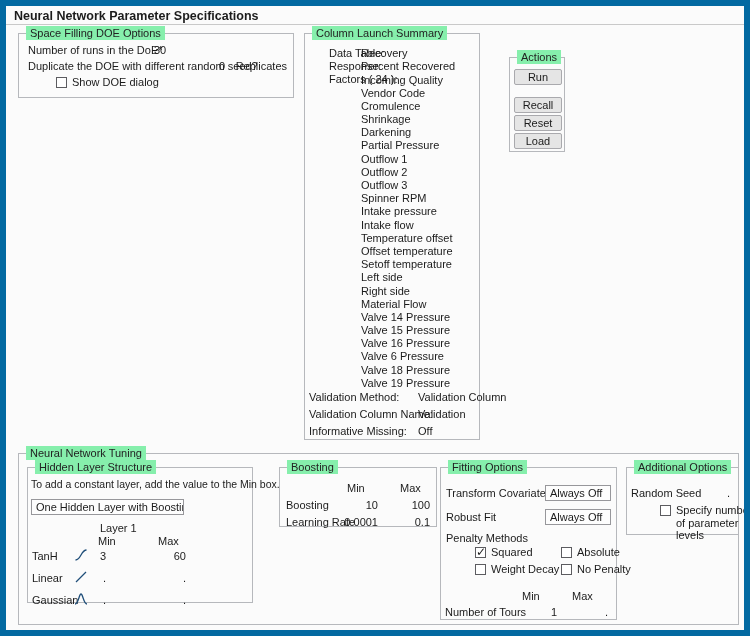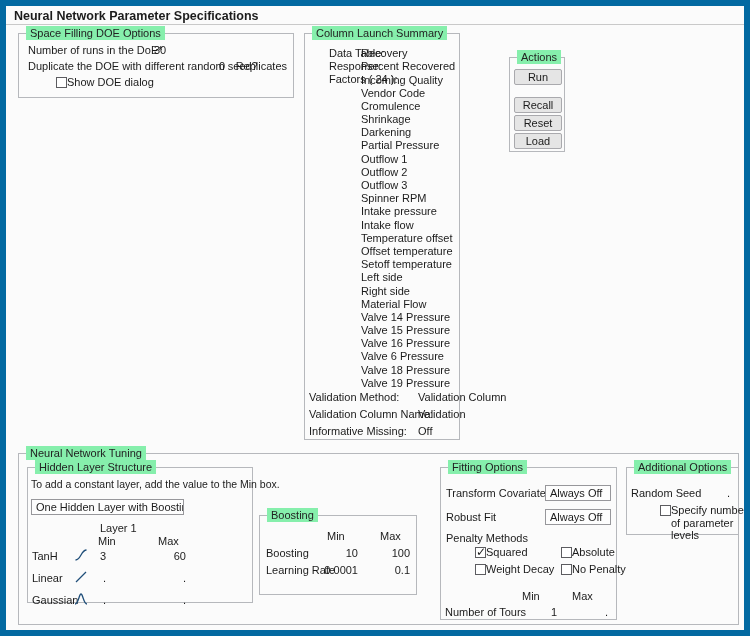--- a/index.html
+++ b/index.html
@@ -10,21 +10,21 @@
     font-family:"Liberation Sans",sans-serif;font-size:11px;color:#1b1b1b;
     overflow:hidden;
   }
   .t{position:absolute;white-space:nowrap;line-height:13px;}
   .titlebar{position:absolute;top:0;left:0;right:0;height:19px;border-bottom:1px solid #c9c9c9;background:#fbfbfb;}
   .title{position:absolute;top:3px;left:8px;font-size:12.5px;font-weight:bold;white-space:nowrap;}
   .gb{position:absolute;border:1px solid #b6b8bc;}
   .gb>.lg{position:absolute;top:-8px;left:7px;background:#86efac;padding:0 4px;font-size:11px;white-space:nowrap;color:#222;line-height:14px;}
   .btn{position:absolute;left:4px;width:48px;height:16px;display:flex;align-items:center;justify-content:center;
        border:1px solid #a9a9ad;border-radius:2px;background:#e5e5e5;font-size:11px;cursor:default;}
-  .cbrow{position:absolute;display:flex;align-items:center;padding-left:28px;}
+  .cbrow{position:absolute;display:flex;align-items:center;gap:5px;padding-left:28px;}
   .cb{width:11px;height:11px;border:1px solid #5c5c60;background:#fff;flex:0 0 auto;position:relative;}
   .cb.checked::after{content:"\2713";position:absolute;left:0;top:-3px;font-size:12px;font-weight:bold;
        font-family:"DejaVu Sans",sans-serif;color:#1b1b1b;}
   .cbrow>.lbl{white-space:nowrap;line-height:12px;}
   .vbox{position:absolute;height:16px;border:1px solid #97979b;background:#fdfdfd;display:flex;align-items:center;
        padding:0 4px;white-space:nowrap;overflow:hidden;}
   .num{position:absolute;text-align:right;white-space:nowrap;line-height:13px;}
   .factors>div{height:13.2px;line-height:13.2px;white-space:nowrap;}
   .collabels>div,.colvals>div{height:13.2px;line-height:13.2px;white-space:nowrap;}
   .fnicon{position:absolute;width:14px;height:14px;}
@@ -45,21 +45,21 @@
     <span class="t" style="left:135px;top:10px;">30</span>
     <span class="t" style="left:9px;top:26px;">Duplicate the DOE with different random seed?</span>
     <span class="num" style="right:68px;top:26px;width:30px;">0</span>
     <span class="t" style="right:6px;top:26px;">Replicates</span>
     <div class="cbrow" style="left:9px;top:42px;">
       <span class="cb"></span>
       <span class="lbl">Show DOE dialog</span>
     </div>
   </div>
 
-  <div class="gb" style="left:298px;top:27px;width:156px;height:407px;">
+  <div class="gb" style="left:298px;top:27px;width:176px;height:407px;">
     <span class="lg">Column Launch Summary</span>
     <div class="collabels" style="position:absolute;left:4px;top:13px;margin-left:20px;">
       <div>Data Table:</div>
       <div>Response:</div>
       <div>Factors ( 24 ):</div>
     </div>
     <div class="colvals" style="position:absolute;left:56px;top:13px;">
       <div>Recovery</div>
       <div>Percent Recovered</div>
     </div>
@@ -137,21 +137,21 @@
       <span class="t" style="left:4px;top:126px;">Gaussian</span>
       <span class="fnicon" style="left:46px;top:124px;">
         <svg width="14" height="14" viewBox="0 0 14 14">
             <path d="M1 12 C4.5 12 5 2 7 2 C9 2 9.5 12 13 12" fill="none" stroke="#1f4e79" stroke-width="1.3"></path>
           </svg>
       </span>
       <span class="num" style="left:56px;top:126px;width:22px;">.</span>
       <span class="num" style="left:120px;top:126px;width:38px;">.</span>
     </div>
 
-    <div class="gb" style="left:240px;top:13px;width:158px;height:80px;margin-top:48px;">
+    <div class="gb" style="left:260px;top:13px;width:158px;height:60px;">
       <span class="lg">Boosting</span>
       <span class="t" style="left:67px;top:14px;">Min</span>
       <span class="t" style="left:120px;top:14px;">Max</span>
       <span class="t" style="left:6px;top:31px;">Boosting</span>
       <span class="num" style="left:40px;top:31px;width:58px;">10</span>
       <span class="num" style="left:104px;top:31px;width:46px;">100</span>
       <span class="t" style="left:6px;top:48px;">Learning Rate</span>
       <span class="num" style="left:40px;top:48px;width:58px;">0.0001</span>
       <span class="num" style="left:104px;top:48px;width:46px;">0.1</span>
     </div>

